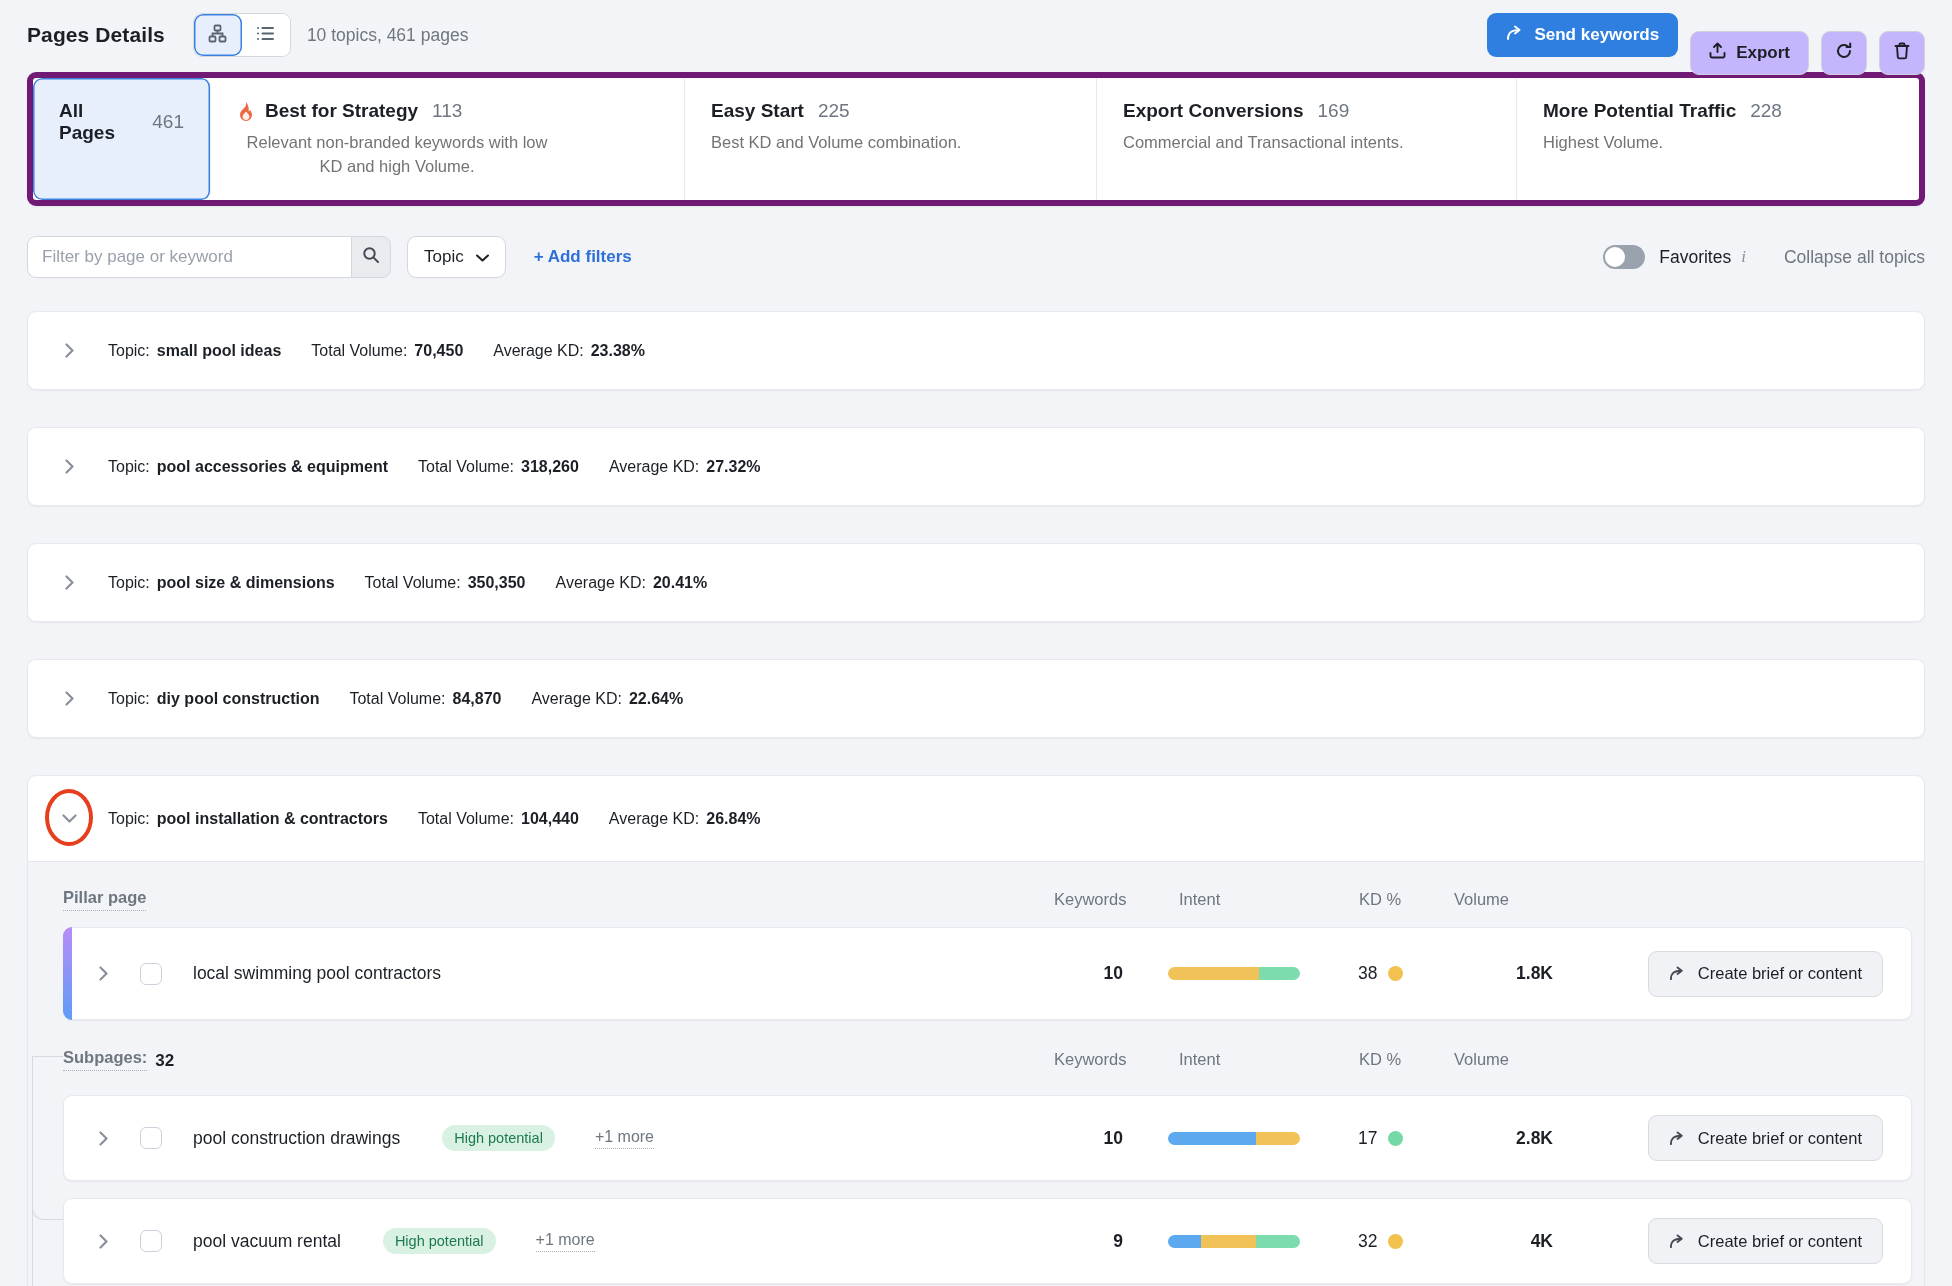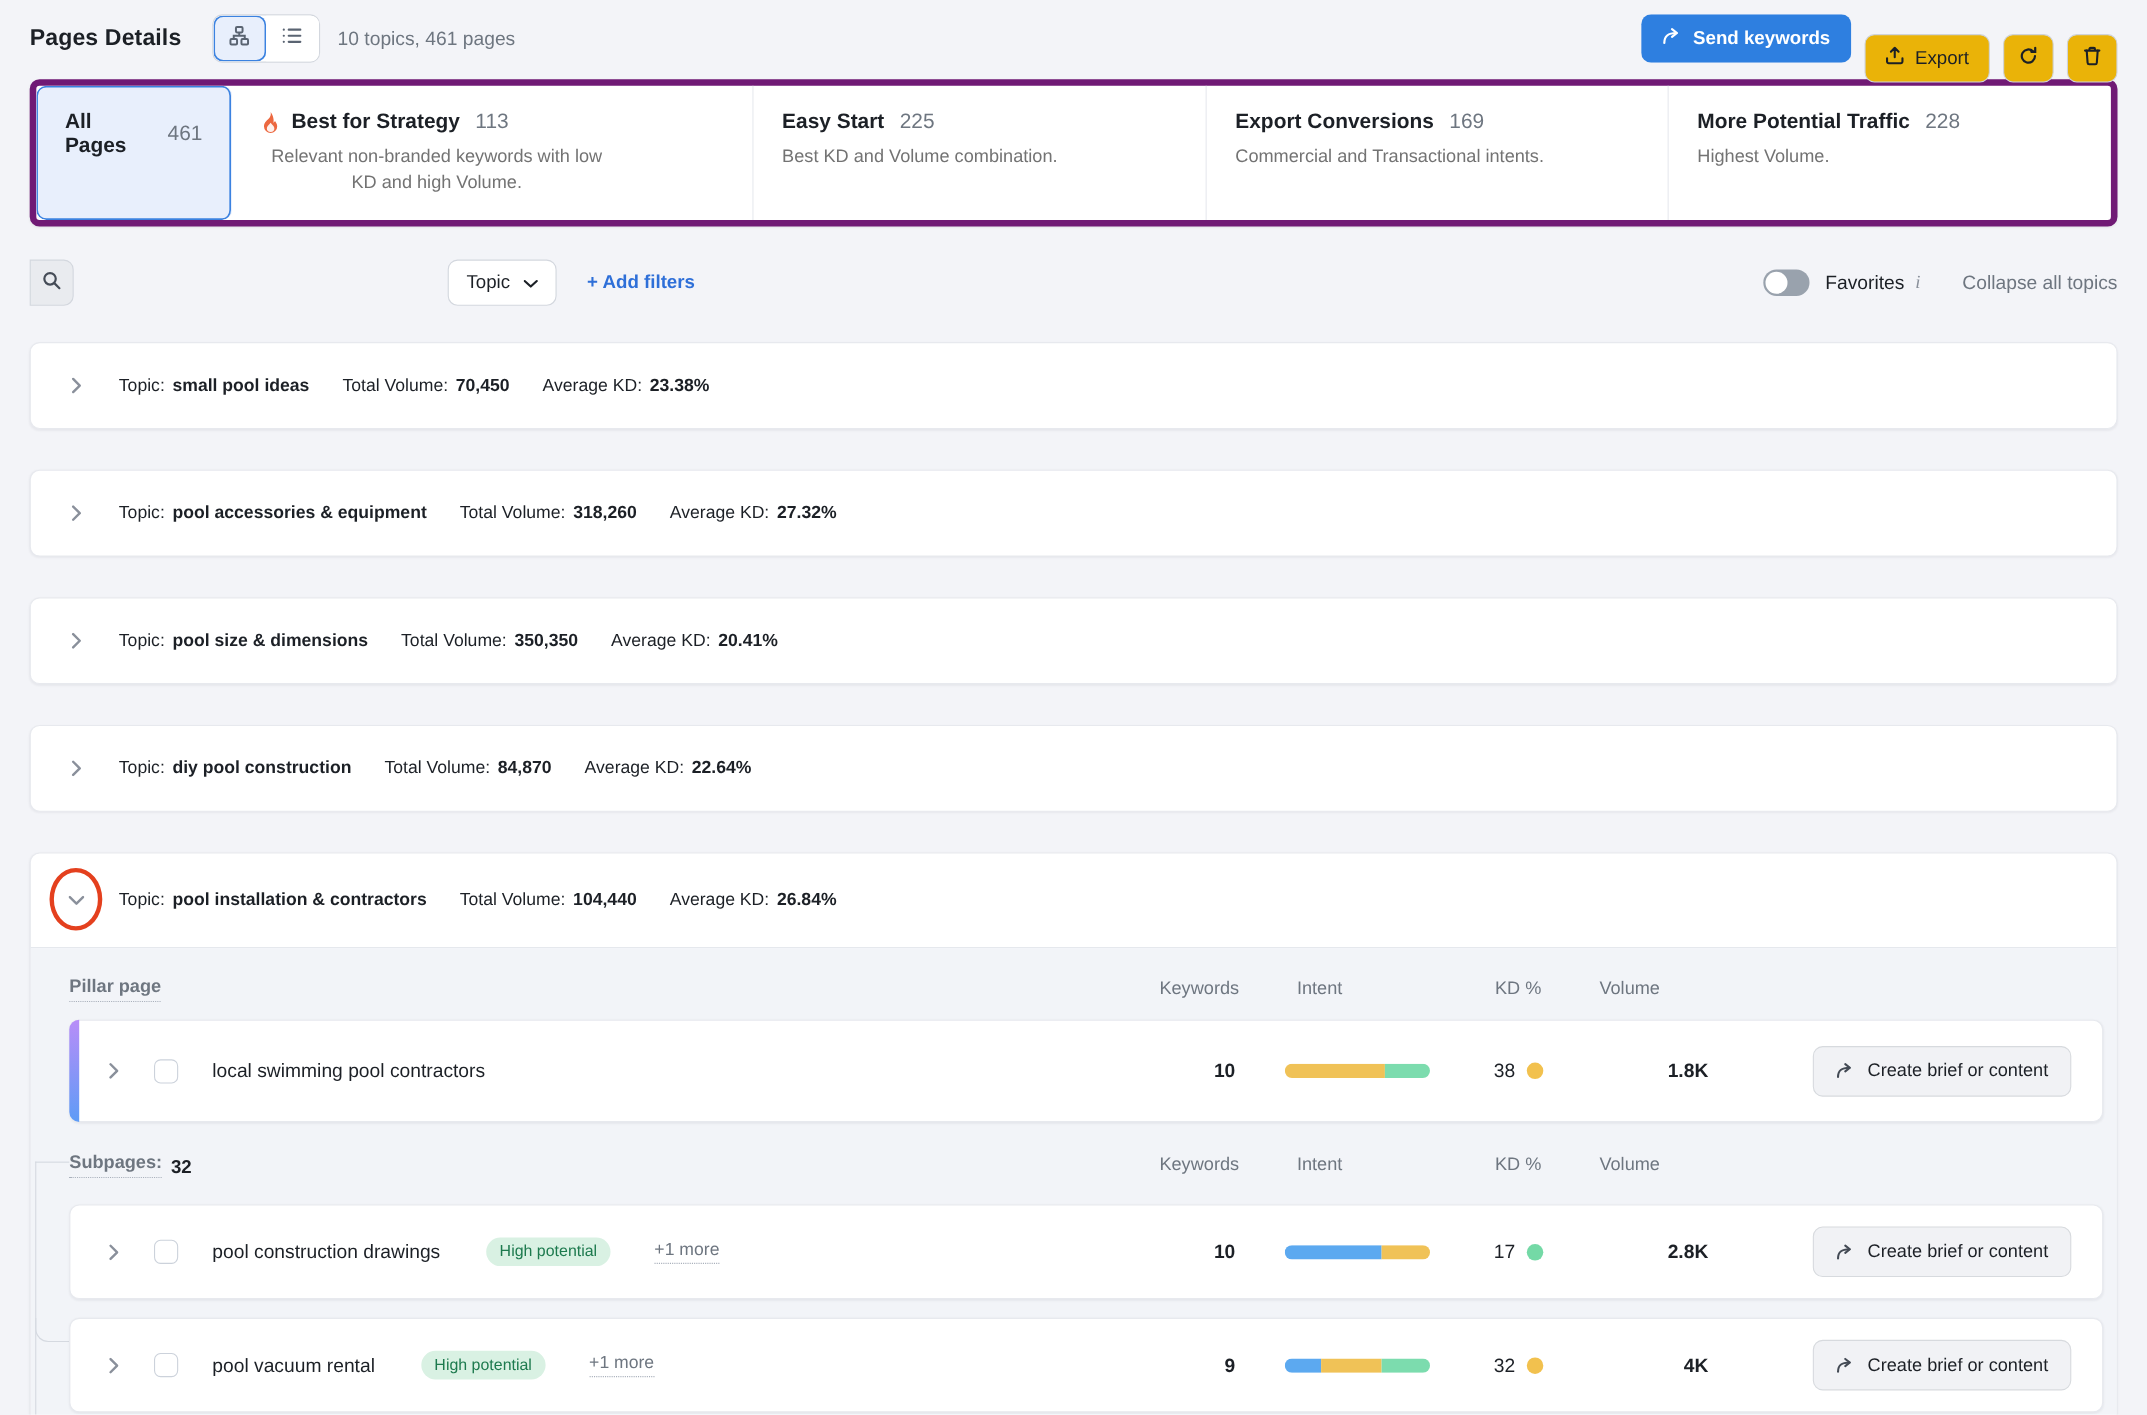--- a/index.html
+++ b/index.html
@@ -16,21 +16,21 @@
   
   .top-bar { display:flex; align-items:center; height:46px; }
   .page-title { font-size:21px; font-weight:700; letter-spacing:.1px; }
   .seg-control { display:flex; margin-left:28px; border:1px solid #d3d7de; border-radius:9px; background:#fff; overflow:hidden; }
   .seg-btn { width:48px; height:42px; display:flex; align-items:center; justify-content:center; color:#5a6472; background:#fff; cursor:pointer; }
   .seg-btn.active { background:#e8effc; box-shadow:inset 0 0 0 1.5px #3b82e0; border-radius:9px; }
   .summary-text { margin-left:16px; font-size:17.5px; color:#6e7680; }
   .top-actions { margin-left:auto; display:flex; gap:12px; align-items:center; }
   .btn { display:inline-flex; align-items:center; gap:10px; height:44px; padding:0 18px; border-radius:9px; font-size:17px; cursor:pointer; border:1px solid transparent; }
   .btn-primary { background:#2e7fe0; color:#fff; font-weight:700; }
-  .btn-secondary { background:#eab308; border-color:#cfd3d9; color:#1c2026; font-weight:400;margin-top:36px; }
+  .btn-secondary { background:#c4b5fd; border-color:#cfd3d9; color:#1c2026; font-weight:700;margin-top:36px; }
   .btn-icon { width:46px; padding:0; justify-content:center; }
 
   
   .tab-bar { display:flex; margin-top:14px; background:#fff; border:6px solid #701a75; border-radius:9px; height:134px; box-shadow:0 1px 2px rgba(23,28,38,.05); }
   .tab { padding:22px 26px 0 26px; border-right:1px solid #e7e9ee; cursor:pointer; }
   .tab:last-child { border-right:none; }
   .tab-0 { width:178px; } .tab-1 { width:474px;text-align:center; } .tab-2 { width:412px; } .tab-3 { width:420px; } .tab-4 { flex:1; }
   .tab.active { background:#e8effc; box-shadow:inset 0 0 0 1.5px #3b82e0; border-radius:9px; border-right-color:transparent; }
   .tab-title-row { display:flex; align-items:center; gap:10px; }
   .tab-title { font-size:19px; font-weight:700; }
@@ -214,20 +214,21 @@
       <div class="tab-title-row">
         <span class="tab-title">More Potential Traffic</span>
         <span class="tab-count">228</span>
       </div>
       <div class="tab-desc">Highest Volume.</div>
     </div>
   </div>
 
   <div class="filter-row">
     <div class="search-wrap">
+      <input class="search-input" type="text" placeholder="Filter by page or keyword" style="">
       <div class="search-btn">
         <span>
           <svg width="18" height="18" viewBox="0 0 18 18" fill="none" stroke="currentColor" stroke-width="2" stroke-linecap="round">
             <circle cx="7.5" cy="7.5" r="5.2"></circle>
               <path d="M11.6 11.6 16 16"></path>
           </svg>
         </span>
       </div>
     </div>
     <div class="topic-select">

